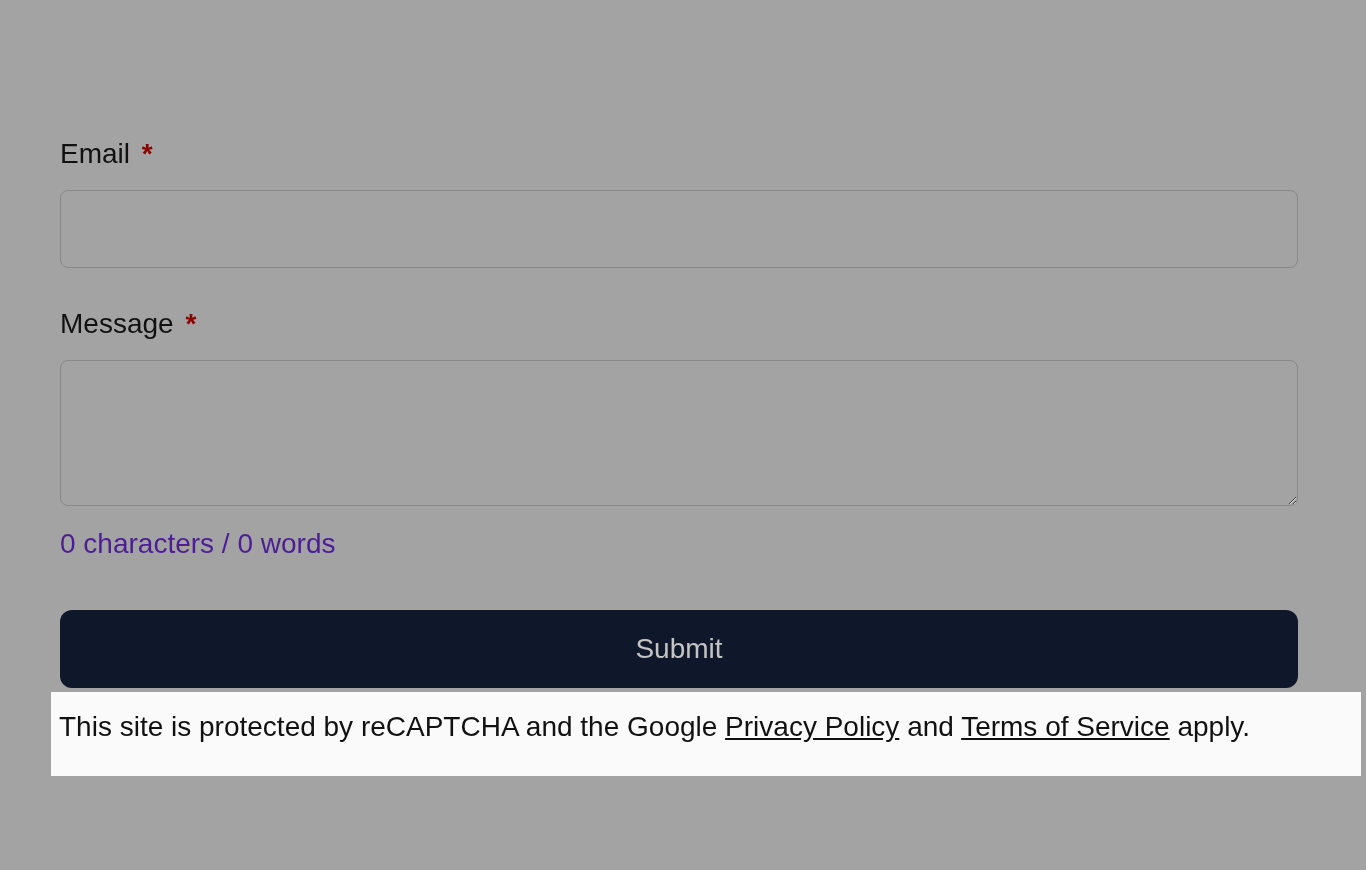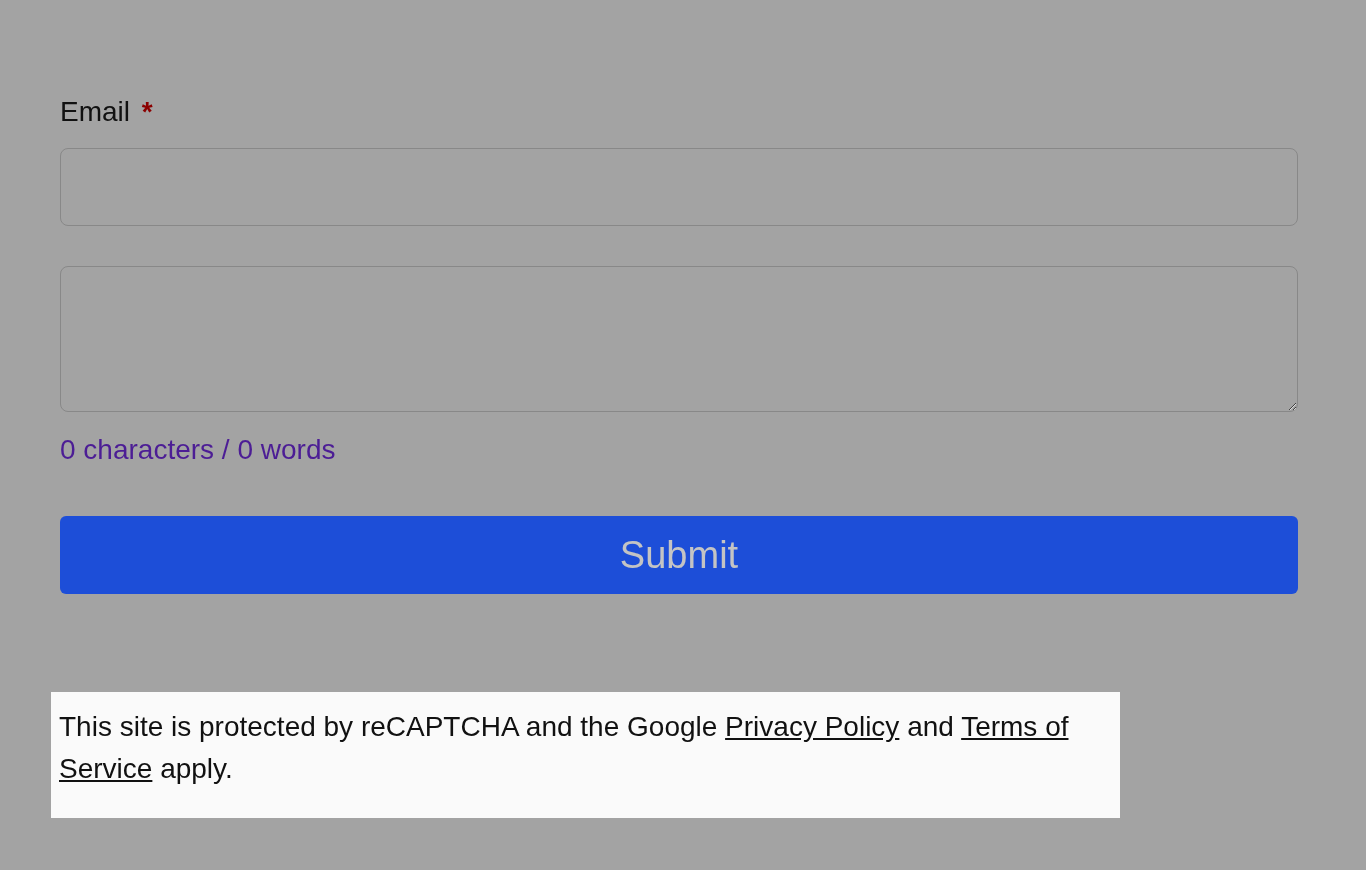--- a/index.html
+++ b/index.html
@@ -55,62 +55,66 @@
       font-family: inherit;
     }
     .counter {
       font-size: 28px;
       color: #4c1d95;
       margin-top: 18px;
     }
     .submit-button {
       width: 1238px;
       height: 78px;
-      background: #1d4ed8;
+      background: #0f172a;
       color: #c4c4c4;
       border: none;
-      border-radius: 6px;
-      font-size: 38px;
+      border-radius: 12px;
+      font-size: 28px;
       cursor: pointer;
       margin-top: 50px;
     }
     .recaptcha-notice {
       position: absolute;
       left: 51px;
       top: 692px;
-      width: 1069px;
+      width: 1310px;
       background: #fafafa;
       padding: 14px 8px 28px 8px;
       font-size: 28px;
       line-height: 1.5;
       color: #111;
     }
     .recaptcha-notice a {
       color: #111;
       text-decoration: underline;
     }
     .textarea-wrapper {
       position: relative;
       display: inline-block;
     }
   </style>
 </head>
 <body>
 
 <div class="form-container">
 
-  <div class="field-group" style="margin-top:36px;">
+  <div class="field-group" style="margin-top:78px;">
     <label class="field-label">
       <span>Email</span>
       <span class="required">*</span>
     </label>
     <input type="text" class="text-input" value="" style="">
   </div>
 
   <div class="field-group" style="margin-bottom:0;">
+    <label class="field-label">
+      <span>Message</span>
+      <span class="required">*</span>
+    </label>
     <div class="textarea-wrapper">
       <textarea class="textarea-input" style=""></textarea>
     </div>
     <div class="counter">0 characters / 0 words</div>
   </div>
 
   <button class="submit-button">Submit</button>
 
 </div>
 

